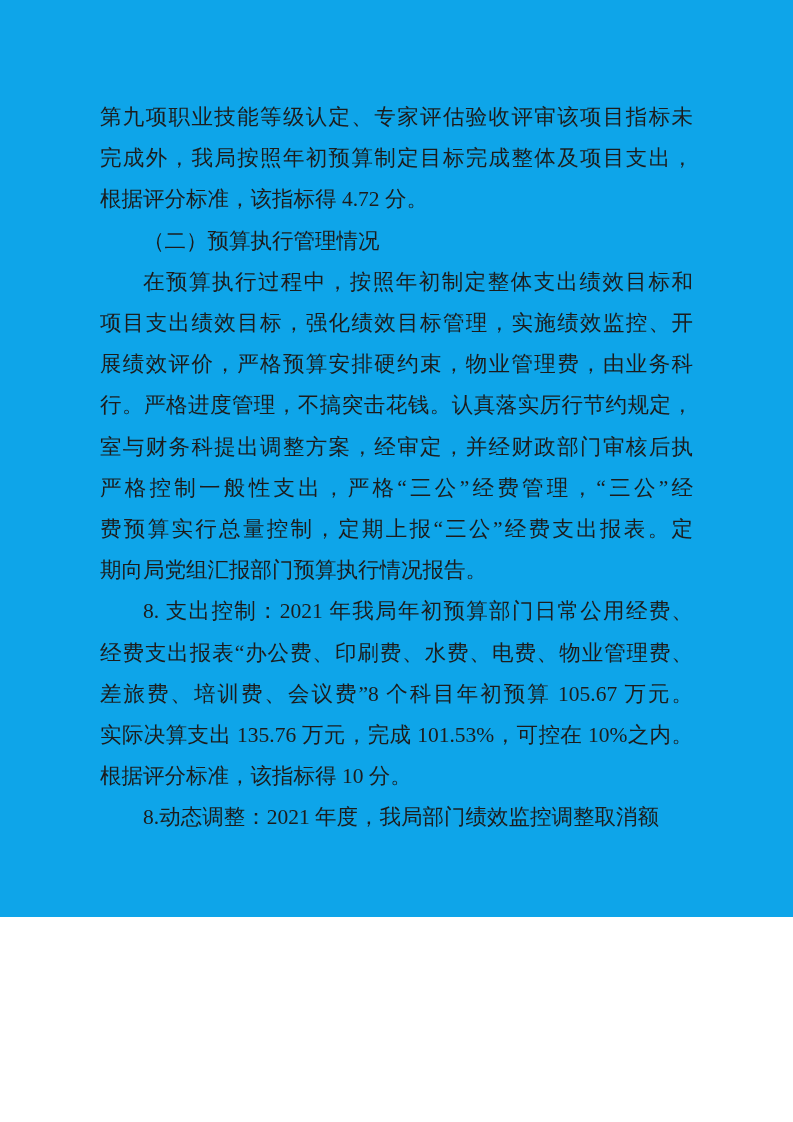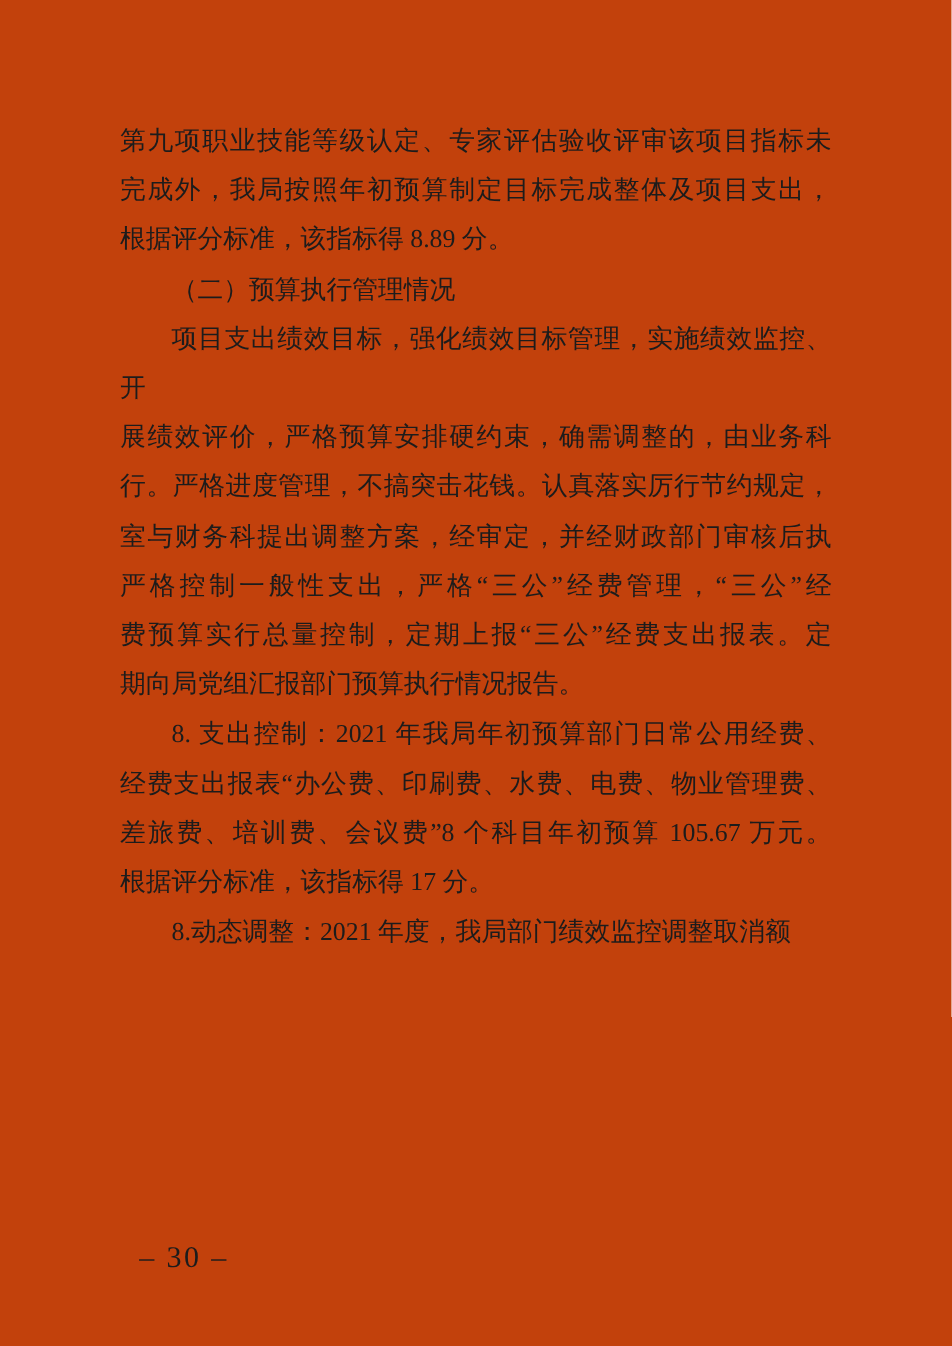--- a/index.html
+++ b/index.html
@@ -3,22 +3,22 @@
 <meta charset="utf-8">
 <style>
   html, body {
     margin: 0;
     padding: 0;
     background: #ffffff;
   }
   .page {
     position: relative;
     width: 793px;
-    height: 1122px;
-    background: #c2410c;
+    height: 917px;
+    background: #0ea5e9;
     overflow: hidden;
     font-family: "Liberation Serif", "DejaVu Serif", serif;
     color: #1c1c1c;
   }
   .doc-body {
     position: absolute;
     left: 100px;
     top: 97px;
     width: 593px;
     font-size: 21.5px;
@@ -57,39 +57,41 @@
   }
 </style>
 </head>
 <body>
 
 <div class="page">
   <main class="doc-body" id="doc-body">
       <div class="par">
         <div class="line stretch">第九项职业技能等级认定、专家评估验收评审该项目指标未</div>
         <div class="line stretch">完成外，我局按照年初预算制定目标完成整体及项目支出，</div>
-        <div class="line">根据评分标准，该指标得 8.89 分。</div>
+        <div class="line">根据评分标准，该指标得 4.72 分。</div>
       </div>
       <div class="par indent bold">
         <div class="line">（二）预算执行管理情况</div>
       </div>
       <div class="par indent">
+        <div class="line stretch">在预算执行过程中，按照年初制定整体支出绩效目标和</div>
         <div class="line stretch">项目支出绩效目标，强化绩效目标管理，实施绩效监控、开</div>
-        <div class="line stretch">展绩效评价，严格预算安排硬约束，确需调整的，由业务科</div>
+        <div class="line stretch">展绩效评价，严格预算安排硬约束，物业管理费，由业务科</div>
         <div class="line stretch">行。严格进度管理，不搞突击花钱。认真落实厉行节约规定，</div>
         <div class="line stretch">室与财务科提出调整方案，经审定，并经财政部门审核后执</div>
         <div class="line stretch">严格控制一般性支出，严格“三公”经费管理，“三公”经</div>
         <div class="line stretch">费预算实行总量控制，定期上报“三公”经费支出报表。定</div>
         <div class="line">期向局党组汇报部门预算执行情况报告。</div>
       </div>
       <div class="par indent">
         <div class="line stretch">8. 支出控制：2021 年我局年初预算部门日常公用经费、</div>
         <div class="line stretch">经费支出报表“办公费、印刷费、水费、电费、物业管理费、</div>
         <div class="line stretch">差旅费、培训费、会议费”8 个科目年初预算 105.67 万元。</div>
-        <div class="line">根据评分标准，该指标得 17 分。</div>
+        <div class="line stretch">实际决算支出 135.76 万元，完成 101.53%，可控在 10%之内。</div>
+        <div class="line">根据评分标准，该指标得 10 分。</div>
       </div>
       <div class="par indent">
         <div class="line">8.动态调整：2021 年度，我局部门绩效监控调整取消额</div>
       </div>
     </main>
   <footer class="page-footer">
     <span>– 30 –</span>
   </footer>
 </div>
 

